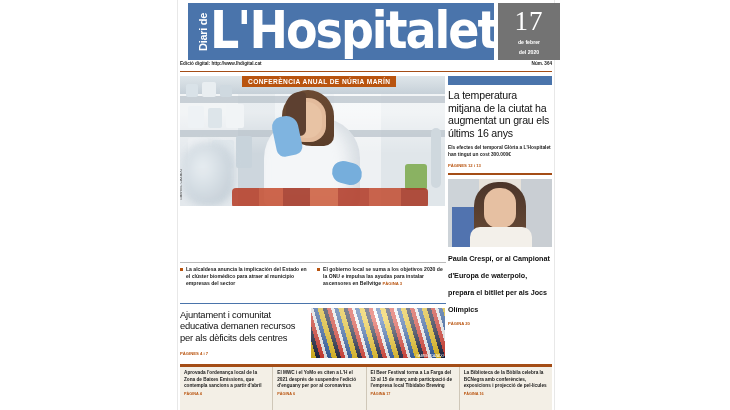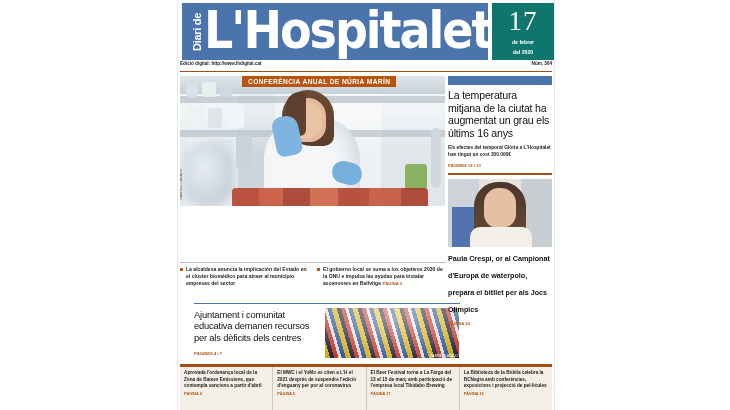--- a/index.html
+++ b/index.html
@@ -3,32 +3,32 @@
 <meta charset="utf-8">
 <style>
   html,body{margin:0;padding:0;background:#ffffff;}
   body{width:730px;height:410px;overflow:hidden;
        font-family:"Liberation Sans",sans-serif;color:#1a1a1a;}
   .page{position:absolute;left:0;top:0;width:730px;height:410px;background:#fff;}
   .paper{position:absolute;left:178px;top:0;width:376px;height:410px;background:#fff;
          box-shadow:0 0 0 1px #e8e8e8;}
 
   
-  .masthead{position:absolute;left:4px;top:3px;width:372px;height:57px;}
+  .masthead{position:absolute;left:10px;top:3px;width:372px;height:57px;}
   .nameplate{position:absolute;left:0;top:0;width:306px;height:57px;background:#4a74ab;}
   .diari{position:absolute;left:5px;top:4px;width:20px;height:50px;
          transform:rotate(-90deg);transform-origin:center center;
          color:#fff;font-weight:bold;font-size:11px;letter-spacing:-0.3px;
          display:flex;align-items:center;justify-content:center;white-space:nowrap;}
   .lhosp{position:absolute;left:22px;top:-2px;width:284px;height:58px;
          color:#fff;font-weight:bold;font-size:46px;line-height:58px;
          letter-spacing:-2px;white-space:nowrap;
          font-family:"DejaVu Sans",sans-serif;
          transform:scaleY(1.14);transform-origin:left center;}
-  .datebox{position:absolute;left:310px;top:0;width:62px;height:57px;background:#0f766e;
+  .datebox{position:absolute;left:310px;top:0;width:62px;height:57px;background:#737373;
            color:#fff;text-align:center;}
   .daynum{font-size:27px;font-weight:normal;line-height:30px;padding-top:3px;
           font-family:"Liberation Serif",serif;letter-spacing:1px;}
   .datesub{font-size:5.2px;line-height:6.6px;font-weight:bold;padding-top:3px;}
 
   .subbar{position:absolute;left:2px;top:61px;width:372px;height:10px;
           border-bottom:1.4px solid #a44d16;}
   .subbar .left{position:absolute;left:0;top:0;font-size:4.6px;color:#222;font-weight:bold;}
   .subbar .right{position:absolute;right:0;top:0;font-size:4.6px;color:#222;font-weight:bold;}
 
@@ -81,21 +81,21 @@
            border-top:1px solid #bbb;padding-top:3px;
            display:flex;gap:8px;}
   .bullet{width:50%;font-size:5.1px;line-height:7.2px;color:#222;position:relative;
           padding-left:6px;font-weight:bold;}
   .bullet:before{content:"";position:absolute;left:0;top:2px;width:3px;height:3px;
                  background:#b9540f;}
   .bpag{color:#b9540f;font-size:4.2px;font-weight:bold;}
 
   
   .eduwrap{position:absolute;left:2px;top:303px;width:266px;height:58px;
-           border-top:1.4px solid #4a74ab;padding-top:17px;margin-left:14px;}
+           border-top:1.4px solid #4a74ab;padding-top:17px;}
   .eduhead{position:absolute;left:0;top:5px;width:128px;font-size:9.4px;line-height:11.4px;
            font-weight:normal;color:#111;letter-spacing:-.2px;}
   .edupag{position:absolute;left:0;top:47px;font-size:4.2px;color:#b9540f;font-weight:bold;}
   .eduphoto{position:absolute;left:131px;top:4px;width:134px;height:50px;overflow:hidden;
             background:#e6d6c0;}
   .pencils{position:absolute;inset:0;
      background:
        linear-gradient(180deg,rgba(255,255,255,.3),rgba(0,0,0,.06)),
        repeating-linear-gradient(74deg,#f2c81e 0 5px,#1b2340 5px 9px,#e03b2e 9px 13px,#ffffff 13px 16px,#2f5fa8 16px 20px);}
   .pencilblur{position:absolute;inset:0;background:radial-gradient(ellipse at 50% 20%,rgba(255,255,255,.35),rgba(0,0,0,.12));}

